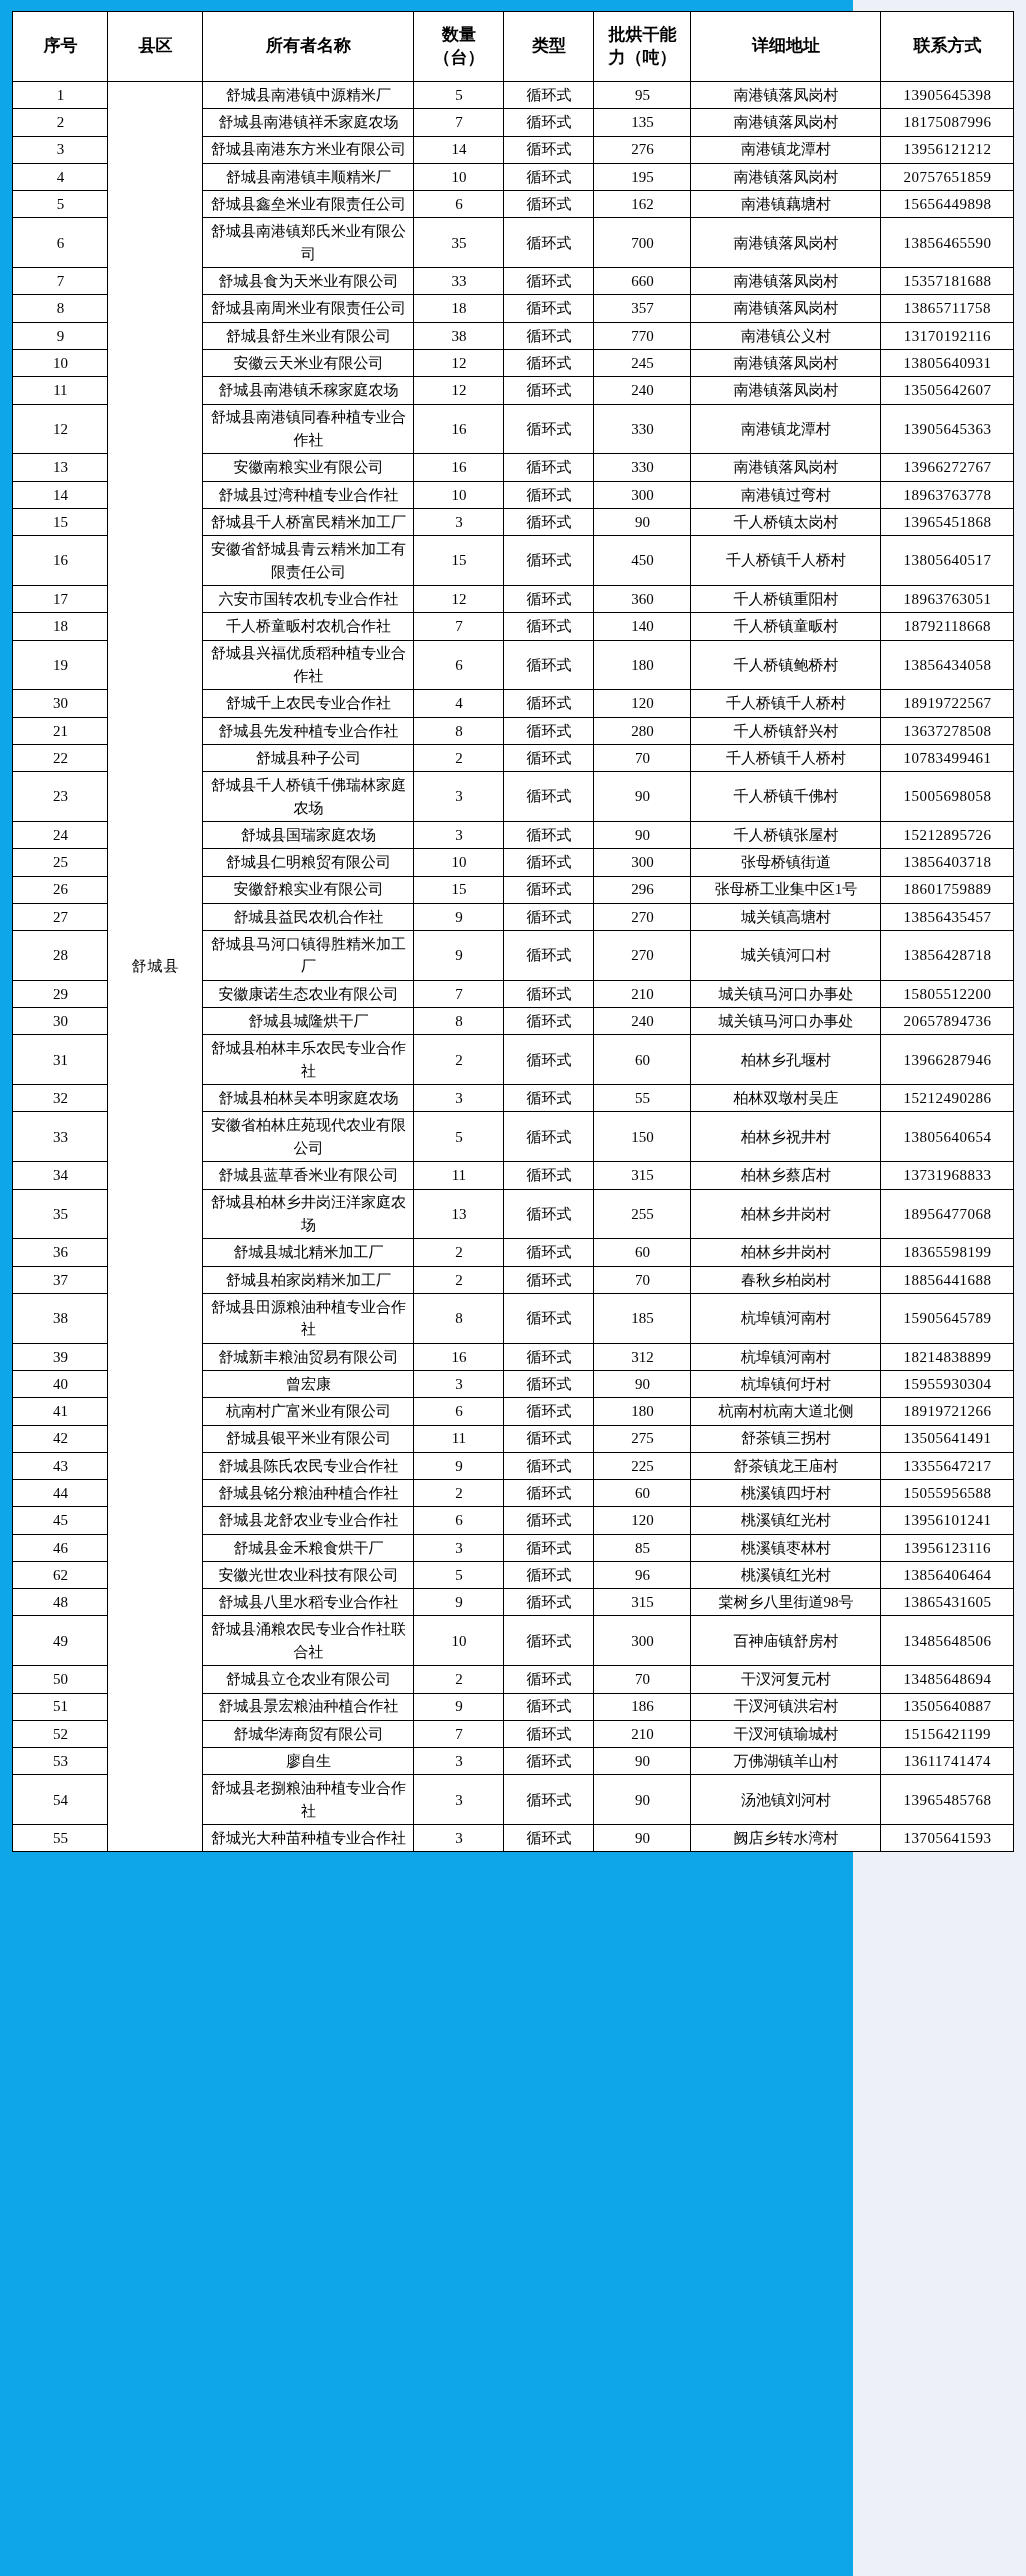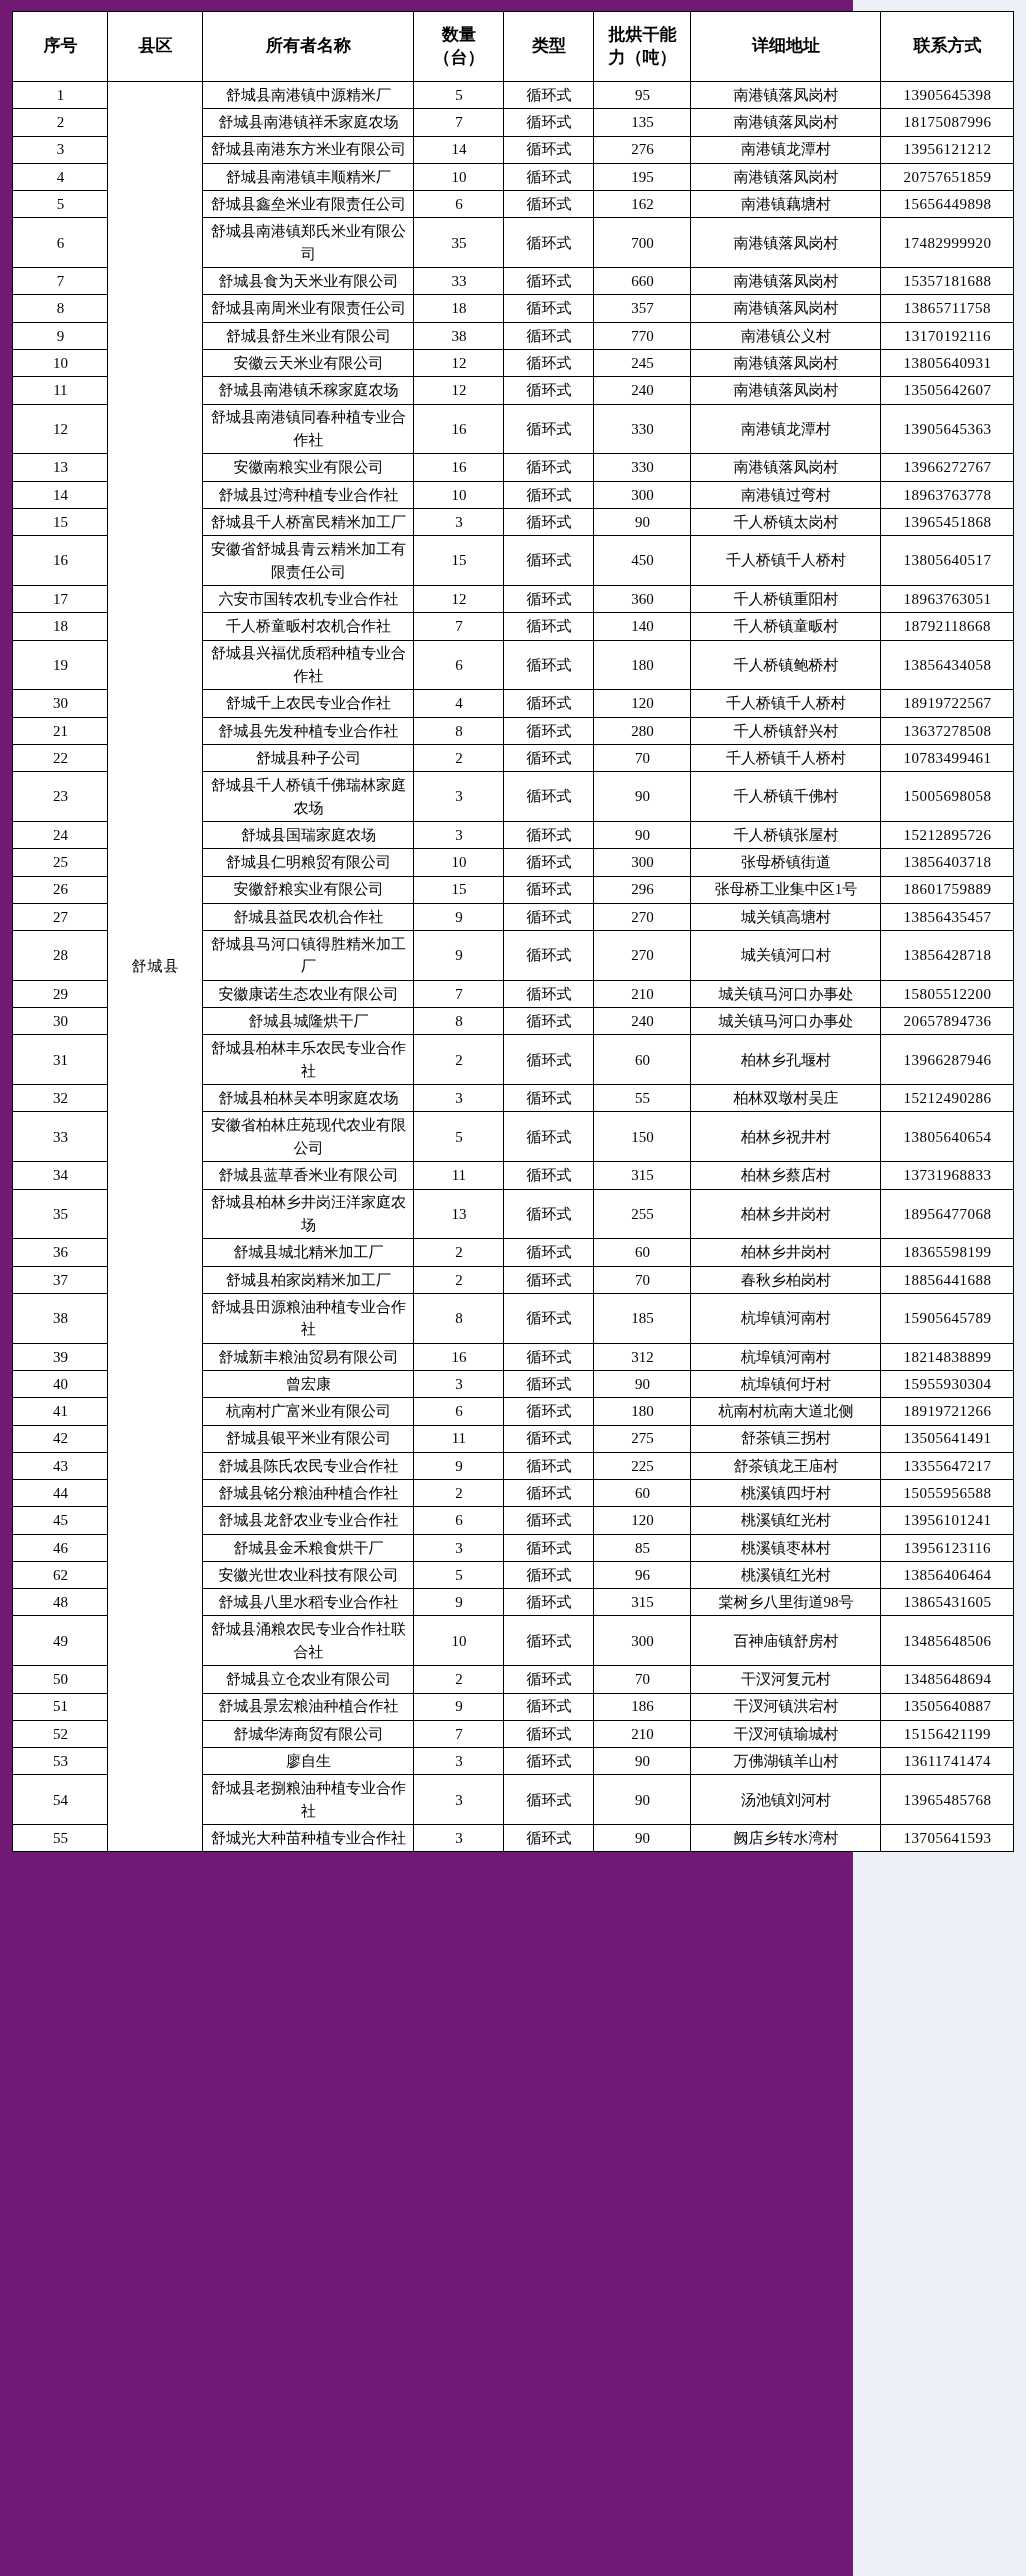--- a/index.html
+++ b/index.html
@@ -6,21 +6,21 @@
   body {
     background:#edf0f6;
     font-family:"Liberation Serif","DejaVu Serif",serif;
     color:#000;
   }
   .page {
     width:853px;
     min-height:2576px;
     box-sizing:border-box;
     padding:11.4px 12.4px;
-    background:#701a75;
+    background:#0ea5e9;
   }
   table.grid {
     border-collapse:collapse;
     table-layout:fixed;
     width:1002px;
     background:#ffffff;
     border:1.9px solid #000;
   }
   table.grid th, table.grid td {
     border:1px solid #000;
@@ -128,21 +128,21 @@
           <td class="c-address">南港镇藕塘村</td>
           <td class="c-contact">15656449898</td>
         </tr>
         <tr>
           <td class="c-index">6</td>
           <td class="c-owner">舒城县南港镇郑氏米业有限公司</td>
           <td class="c-quantity">35</td>
           <td class="c-type">循环式</td>
           <td class="c-capacity">700</td>
           <td class="c-address">南港镇落凤岗村</td>
-          <td class="c-contact">17482999920</td>
+          <td class="c-contact">13856465590</td>
         </tr>
         <tr>
           <td class="c-index">7</td>
           <td class="c-owner">舒城县食为天米业有限公司</td>
           <td class="c-quantity">33</td>
           <td class="c-type">循环式</td>
           <td class="c-capacity">660</td>
           <td class="c-address">南港镇落凤岗村</td>
           <td class="c-contact">15357181688</td>
         </tr>

